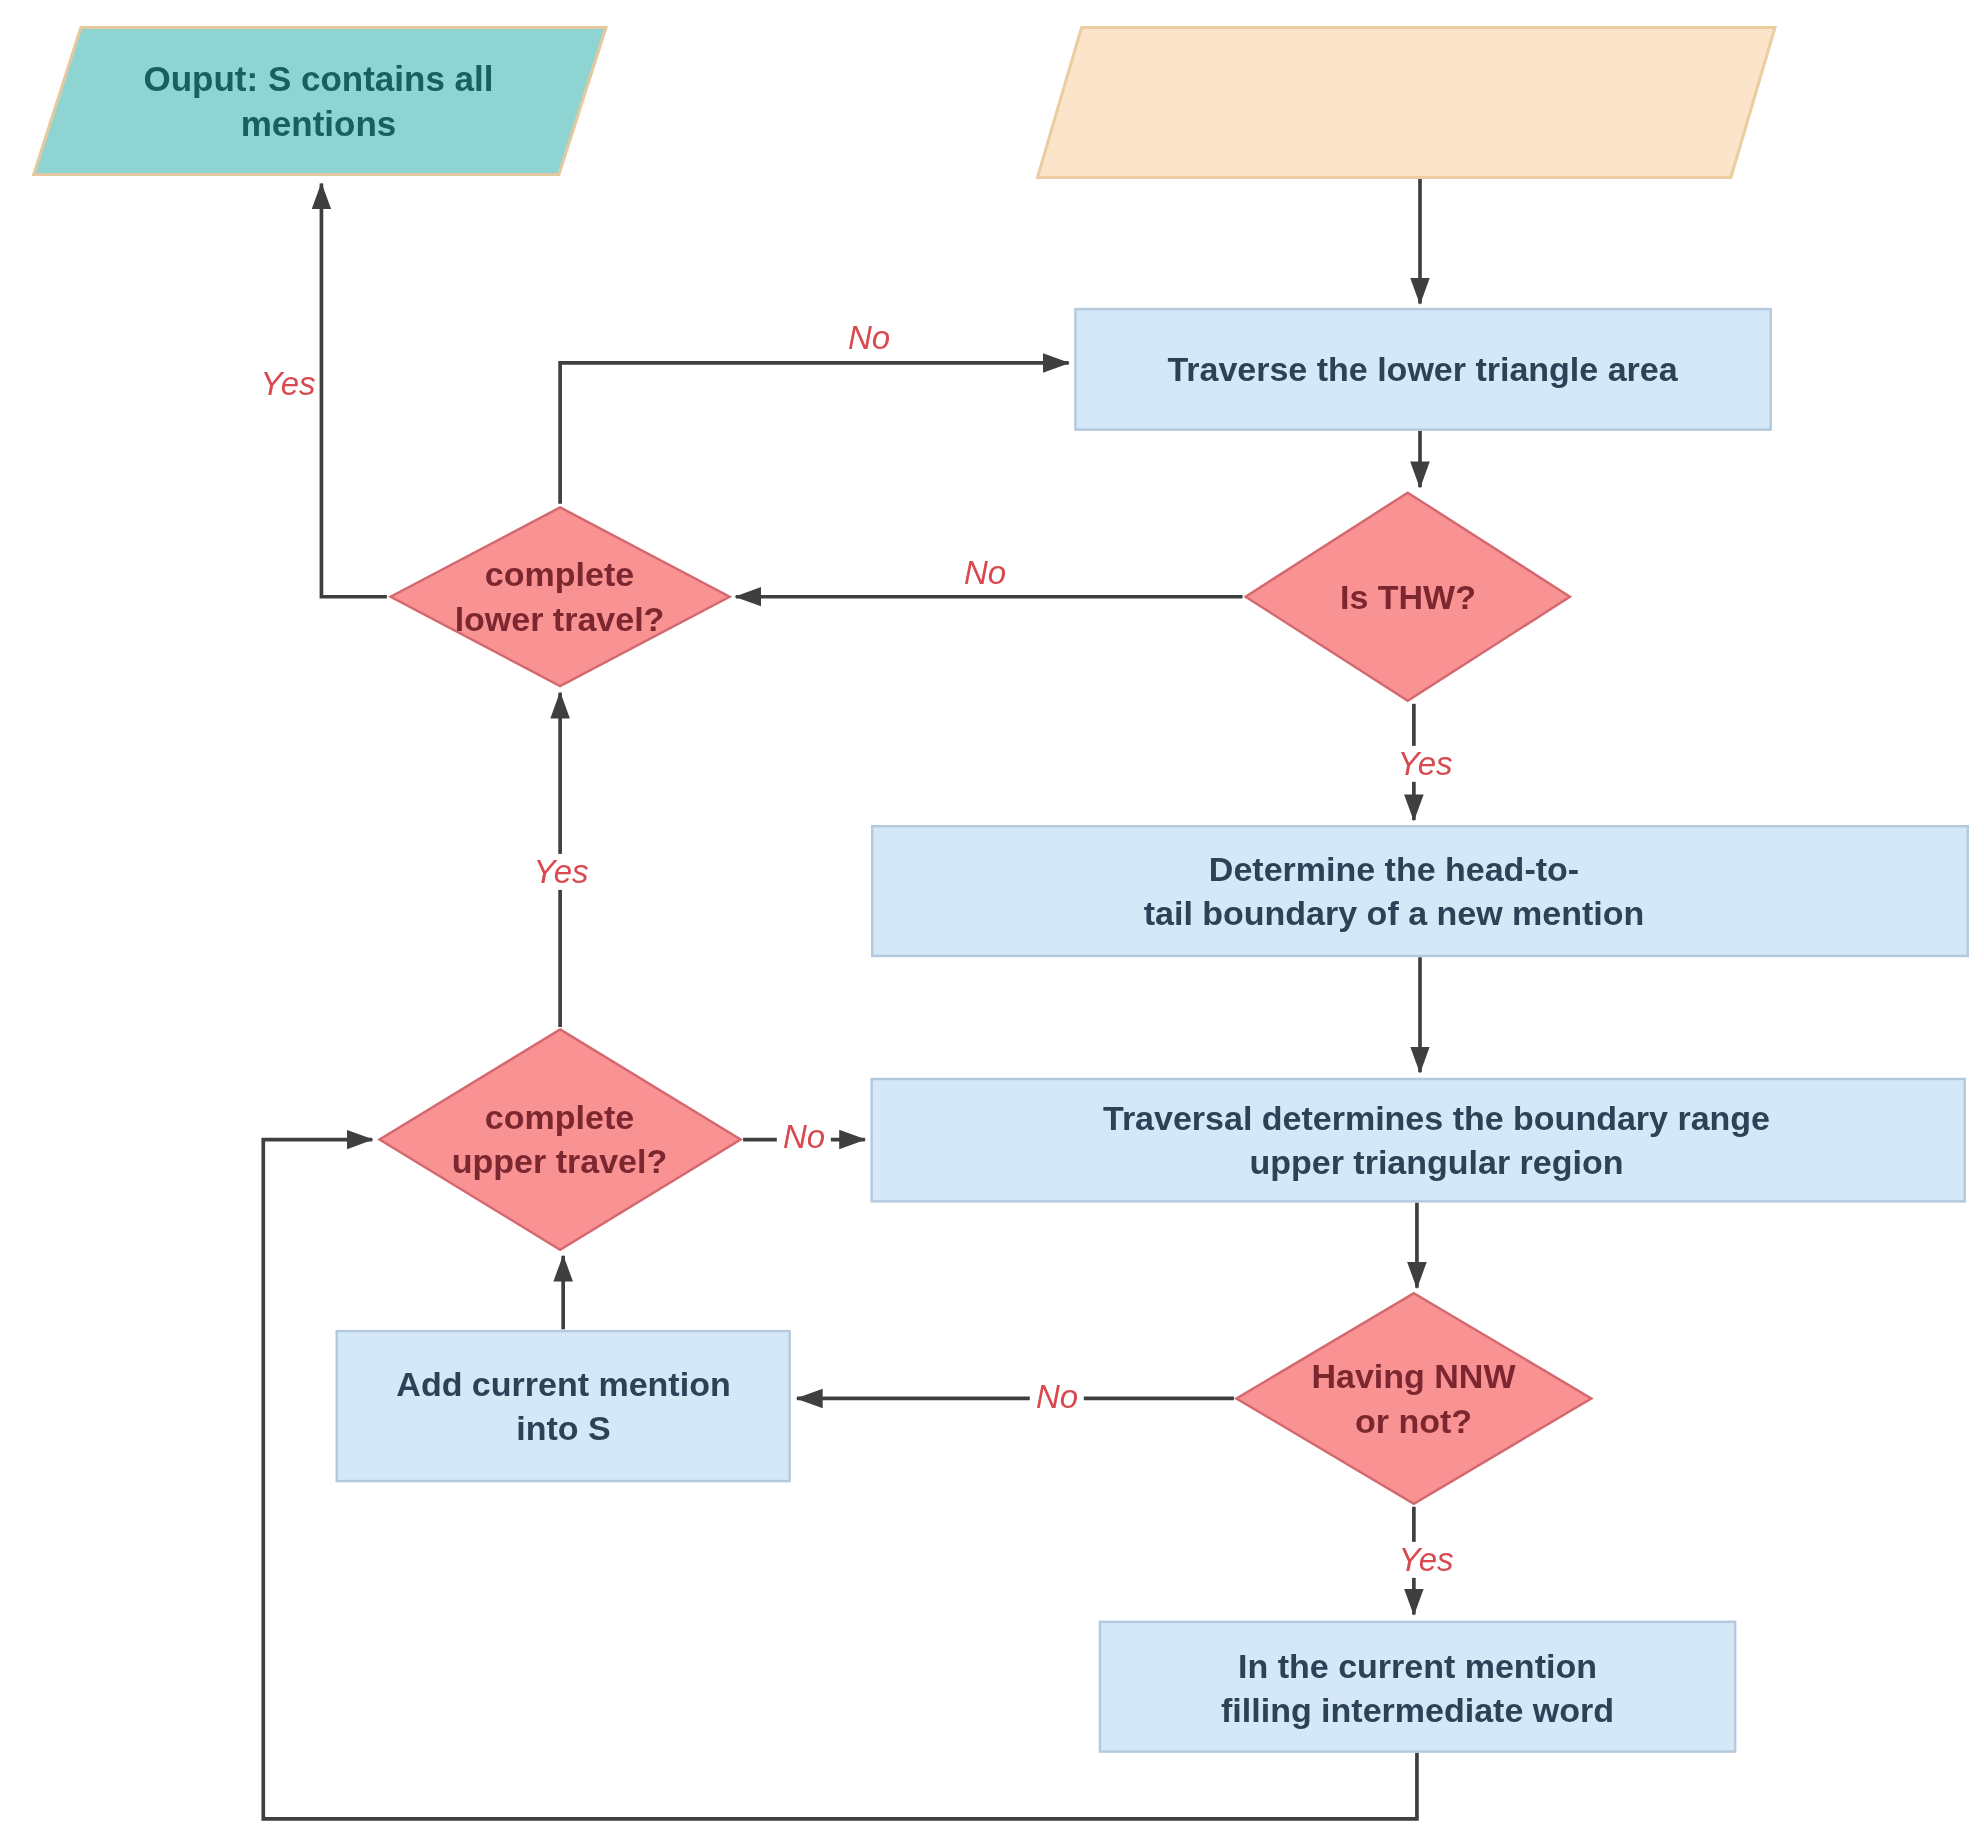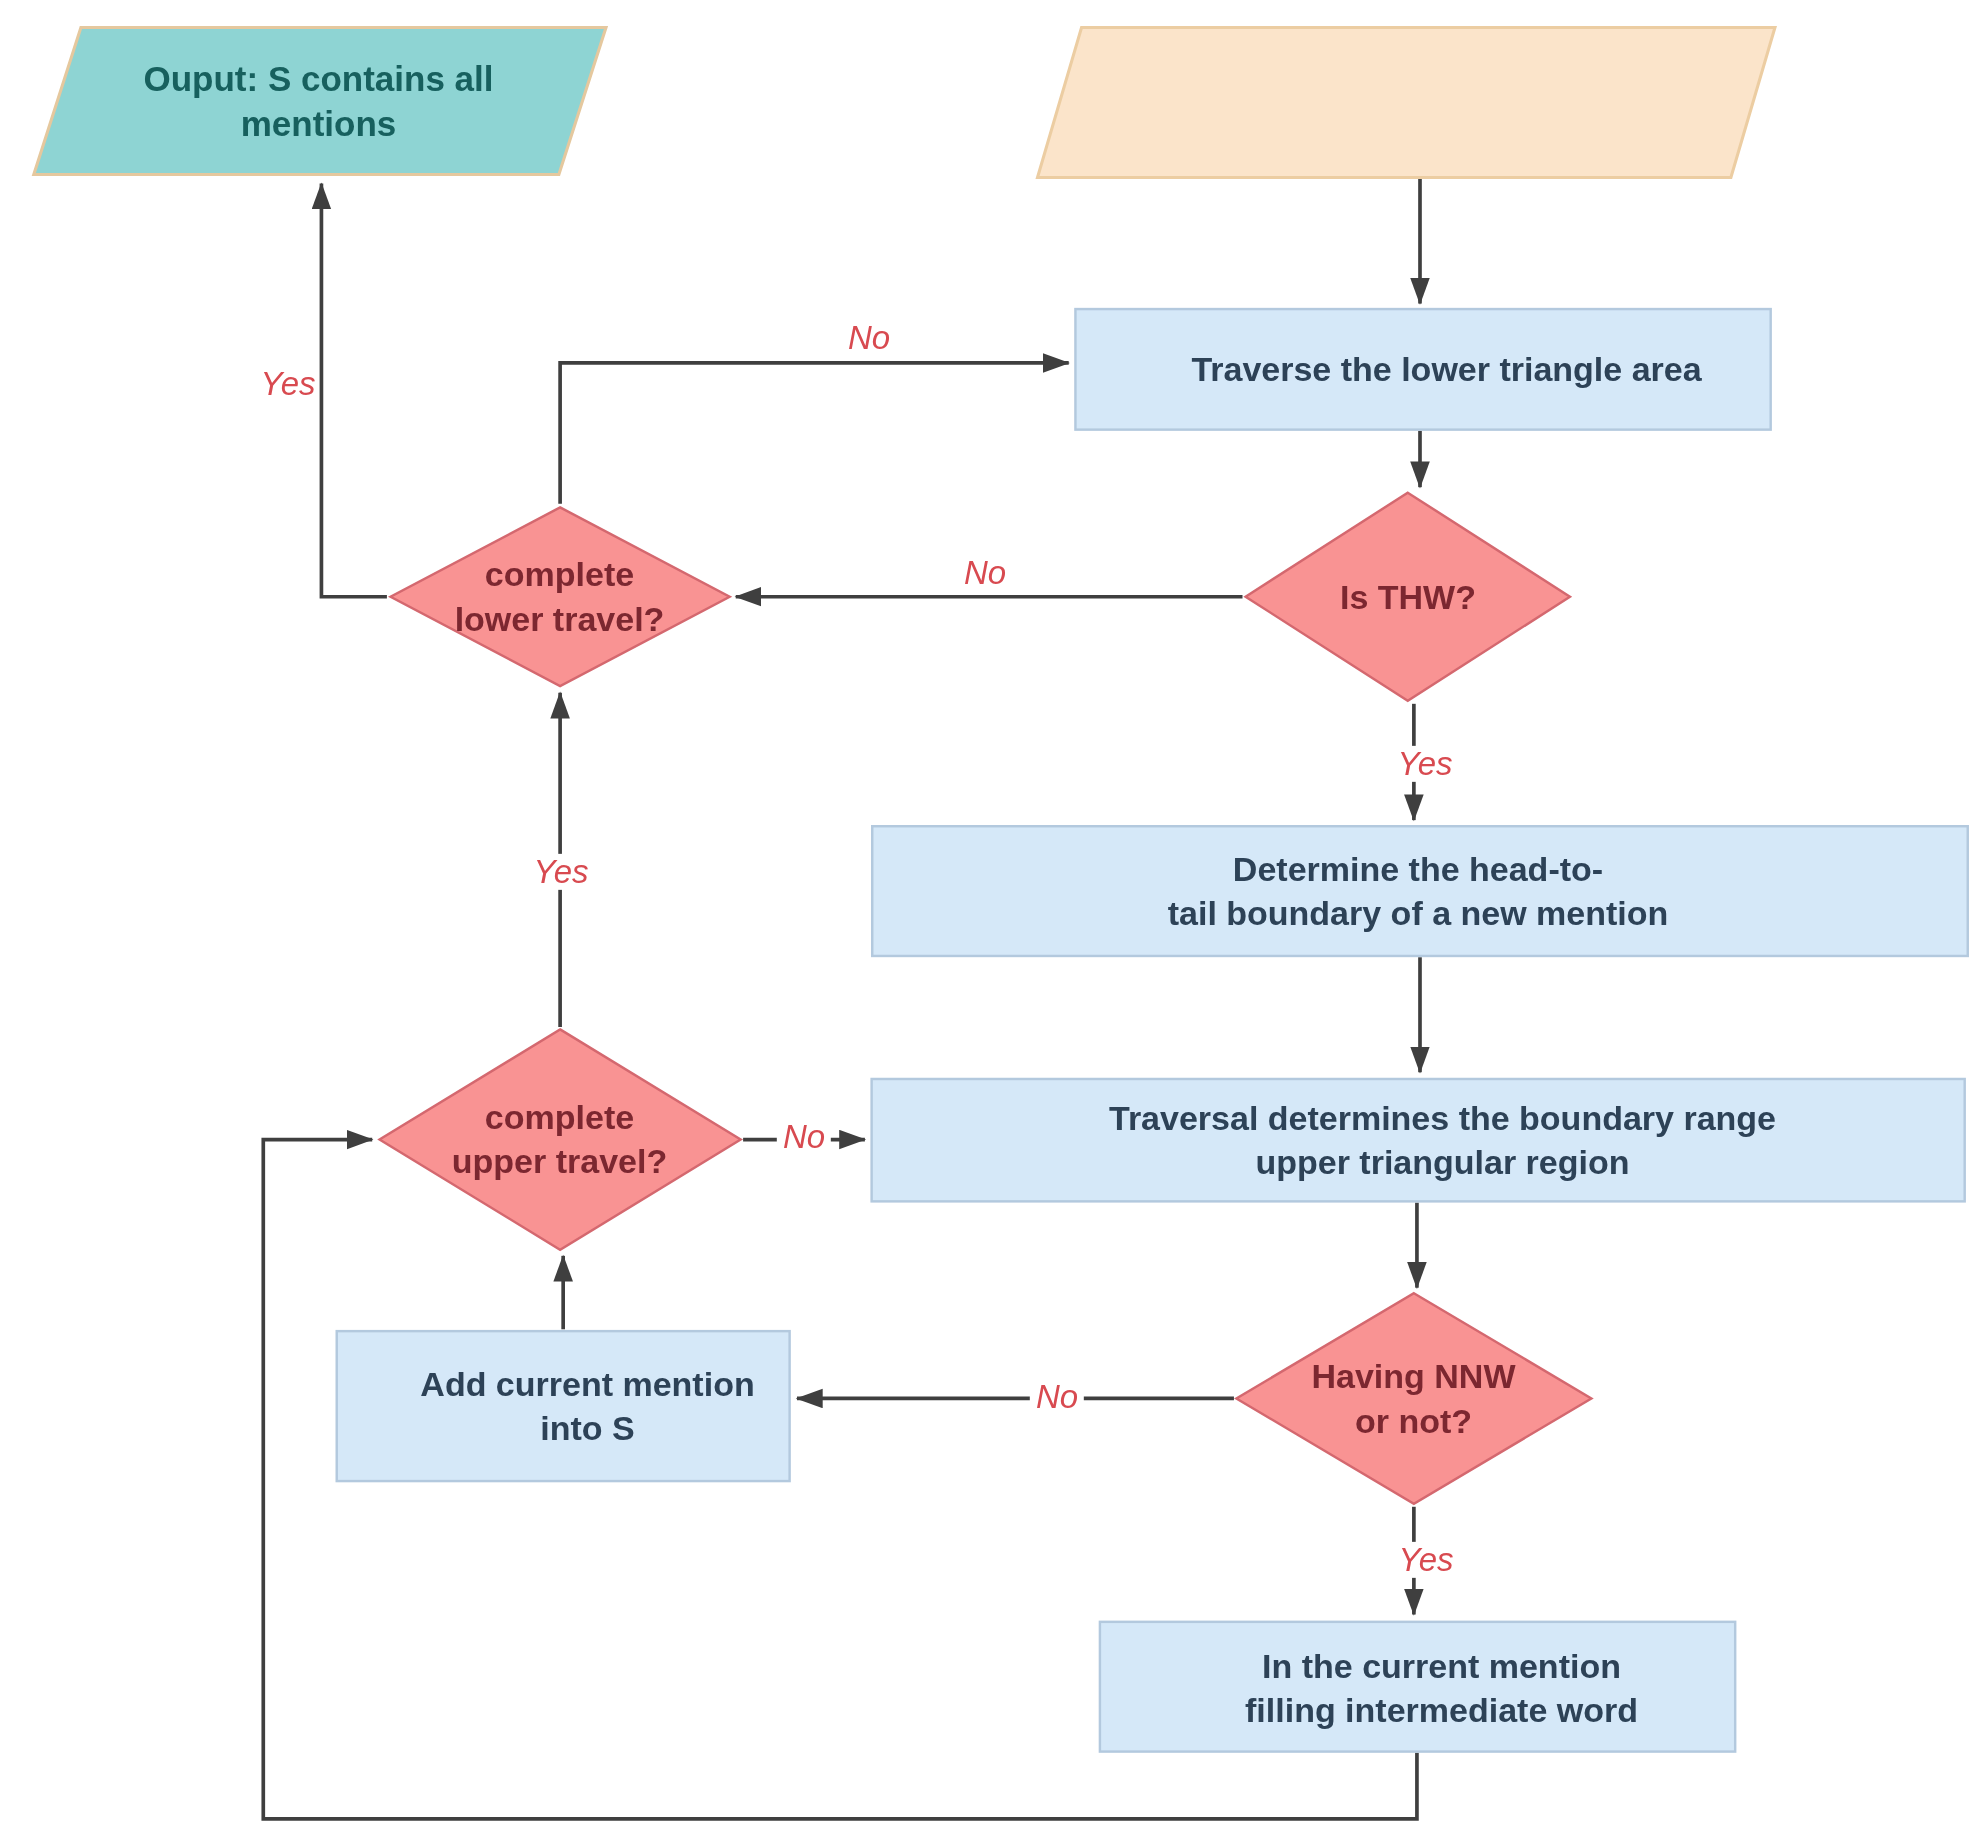--- a/index.html
+++ b/index.html
@@ -12,21 +12,21 @@
   .edge{stroke:var(--edge);stroke-width:6;fill:none;}
   .process{fill:var(--process-fill);stroke:var(--process-border);stroke-width:4;}
   .decision{fill:var(--decision-fill);stroke:var(--decision-border);stroke-width:4;}
   .io-out{fill:var(--output-fill);stroke:var(--output-border);stroke-width:5;}
   .io-in{fill:var(--input-fill);stroke:var(--input-border);stroke-width:5;}
   .node-label{
     position:absolute;display:flex;align-items:center;justify-content:center;
     text-align:center;white-space:pre-line;font-weight:bold;line-height:1.3;
     pointer-events:none;
   }
-  .t-process{color:var(--process-text);font-size:34px;margin-left:24px;}
+  .t-process{color:var(--process-text);font-size:34px;}
   .t-decision{color:var(--decision-text);font-size:34px;}
   .t-output{color:var(--output-text);font-size:35px;}
   .t-input{color:var(--input-text);font-size:35px;}
   .edge-label{
     position:absolute;transform:translate(-50%,-50%);
     color:var(--label-red);font-size:33px;font-weight:normal;
     background:#ffffff;padding:0 6.1px;line-height:1.1;pointer-events:none;font-style:italic;
   }
   .edge-label.no-bg{background:transparent;}
 </style>
@@ -82,21 +82,21 @@
 
   <div class="node-label t-decision" style="left:390px;top:507px;width:339px;height:179px;">complete
 lower travel?</div>
 
   <div class="node-label t-process" style="left:872px;top:826px;width:1044px;height:130px;">Determine the head-to-
 tail boundary of a new mention</div>
 
   <div class="node-label t-decision" style="left:379px;top:1029px;width:361px;height:220px;">complete
 upper travel?</div>
 
-  <div class="node-label t-process" style="left:872px;top:1079px;width:1093px;height:122px;">Traversal determines the boundary range
+  <div class="node-label t-process" style="left:872px;top:1079px;width:1093px;height:122px;padding-left:18px;">Traversal determines the boundary range
 upper triangular region</div>
 
   <div class="node-label t-decision" style="left:1236px;top:1293px;width:355px;height:211px;">Having NNW
 or not?</div>
 
   <div class="node-label t-process" style="left:337px;top:1331px;width:453px;height:150px;text-align:center;">Add current mention
 into S</div>
 
   <div class="node-label t-process" style="left:1100px;top:1622px;width:635px;height:132px;">In the current mention
 filling intermediate word</div>

